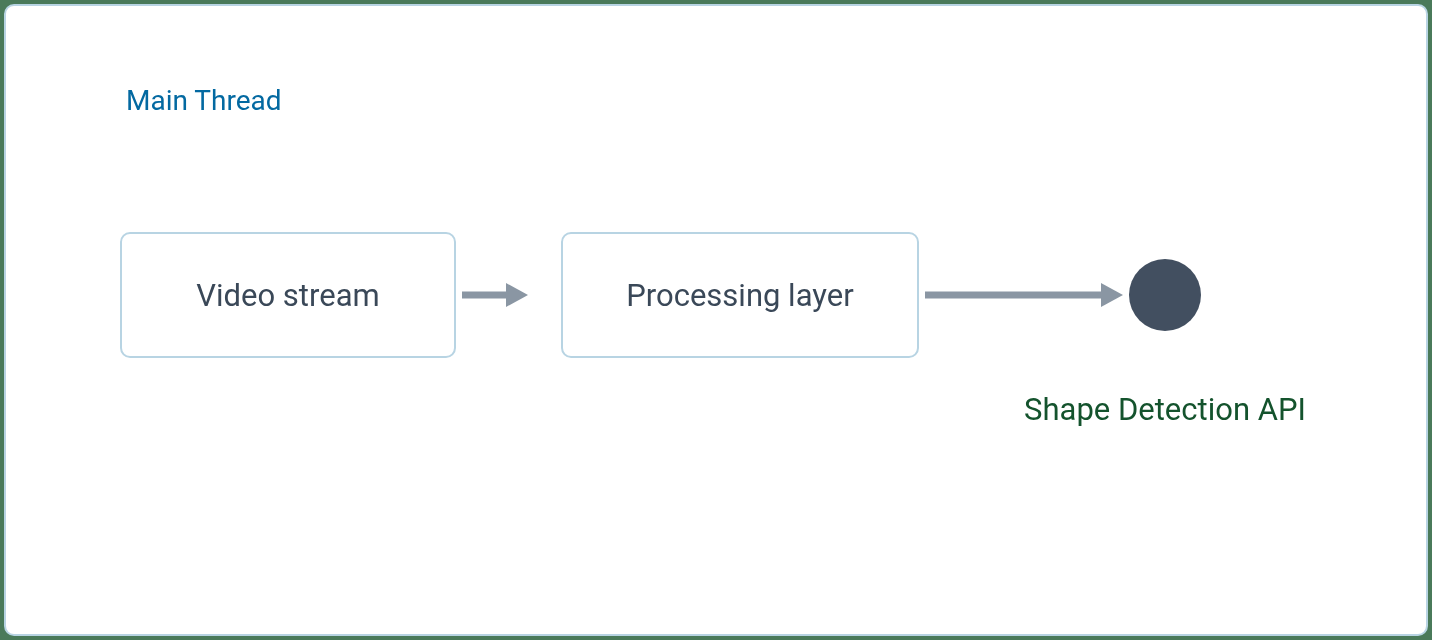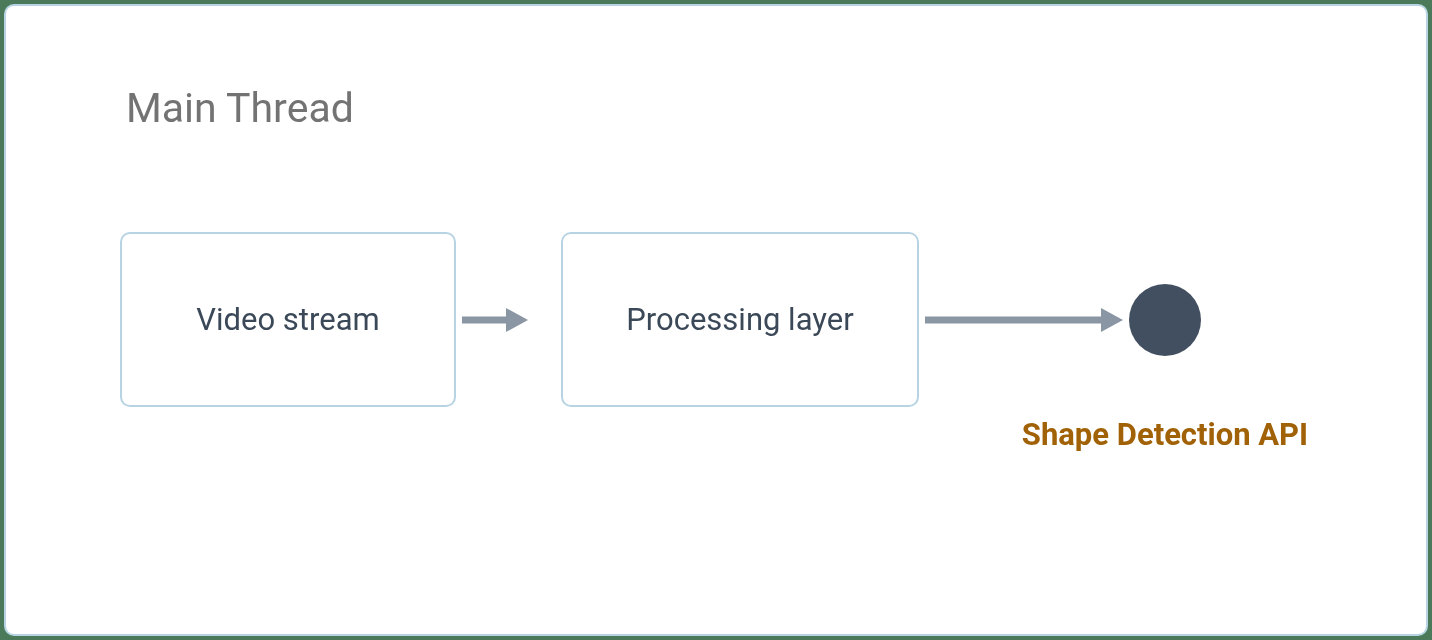--- a/index.html
+++ b/index.html
@@ -19,35 +19,35 @@
       height: 100%;
       background: #ffffff;
       border: 2px solid #b8d4e3;
       border-radius: 10px;
       position: relative;
     }
     .title {
       position: absolute;
       top: 78px;
       left: 120px;
-      color: #737373;
-      font-size: 41px;
+      color: #0369a1;
+      font-size: 28px;
       font-weight: 400;
     }
     .flow {
       position: absolute;
       top: 226px;
       left: 114px;
       display: flex;
       align-items: center;
     }
     .box {
       border: 2px solid #b8d4e3;
       border-radius: 10px;
-      height: 175px;
+      height: 126px;
       display: flex;
       align-items: center;
       justify-content: center;
       color: #3a4858;
       font-size: 31px;
       font-weight: 400;
     }
     .box-1 {
       width: 336px;
     }
@@ -77,23 +77,23 @@
       height: 72px;
       background: #424f60;
       border-radius: 50%;
     }
     .endpoint-label {
       position: absolute;
       top: 132px;
       left: 50%;
       transform: translateX(-50%);
       white-space: nowrap;
-      color: #a16207;
+      color: #14532d;
       font-size: 31px;
-      font-weight: 700;
+      font-weight: 400;
     }
   </style>
 </head>
 <body>
 
 <div class="container">
   <div class="title">Main Thread</div>
 
   <div class="flow">
 

